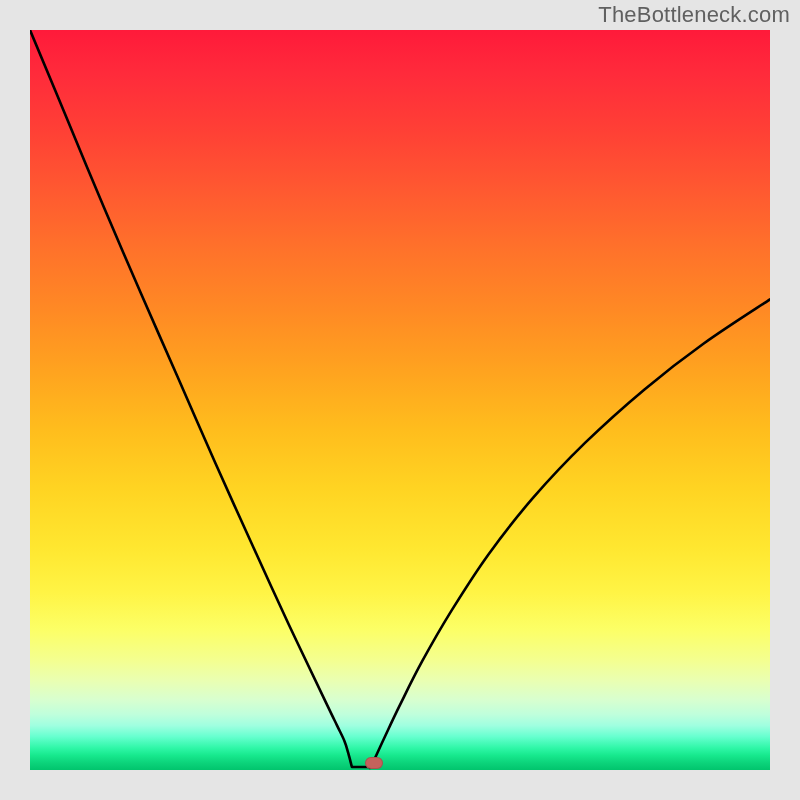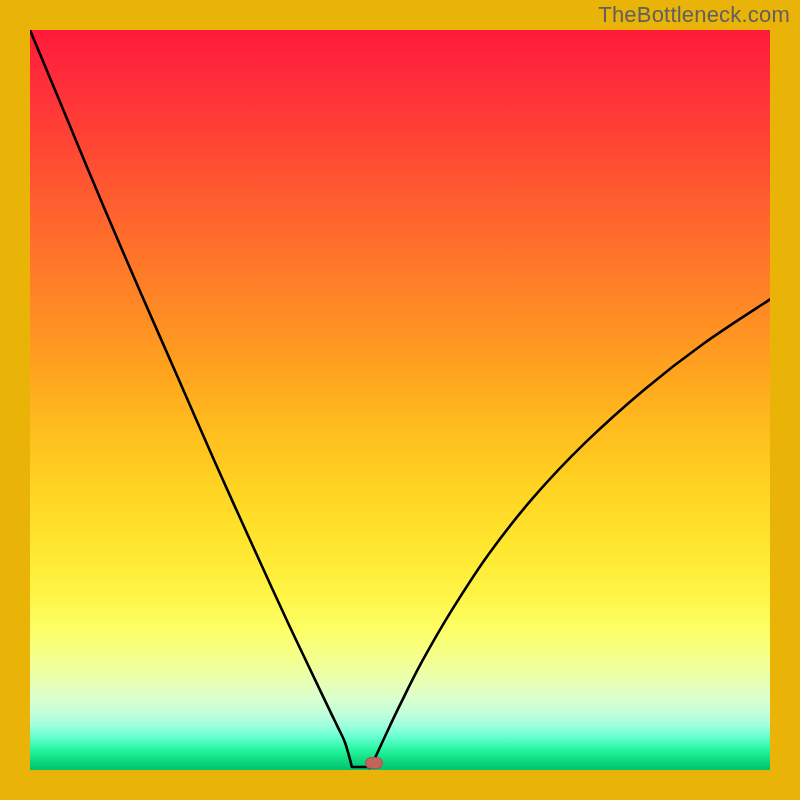--- a/index.html
+++ b/index.html
@@ -8,21 +8,21 @@
     width: 800px;
     height: 800px;
     overflow: hidden;
     background: #000;
     font-family: Arial, Helvetica, sans-serif;
   }
   .frame {
     position: relative;
     width: 800px;
     height: 800px;
-    background: #eab308;
+    background: #e5e5e5;
   }
   .watermark {
     position: absolute;
     top: 2px;
     right: 10px;
     font-size: 22px;
     font-weight: 500;
     color: #606060;
     letter-spacing: 0.2px;
     z-index: 50;

